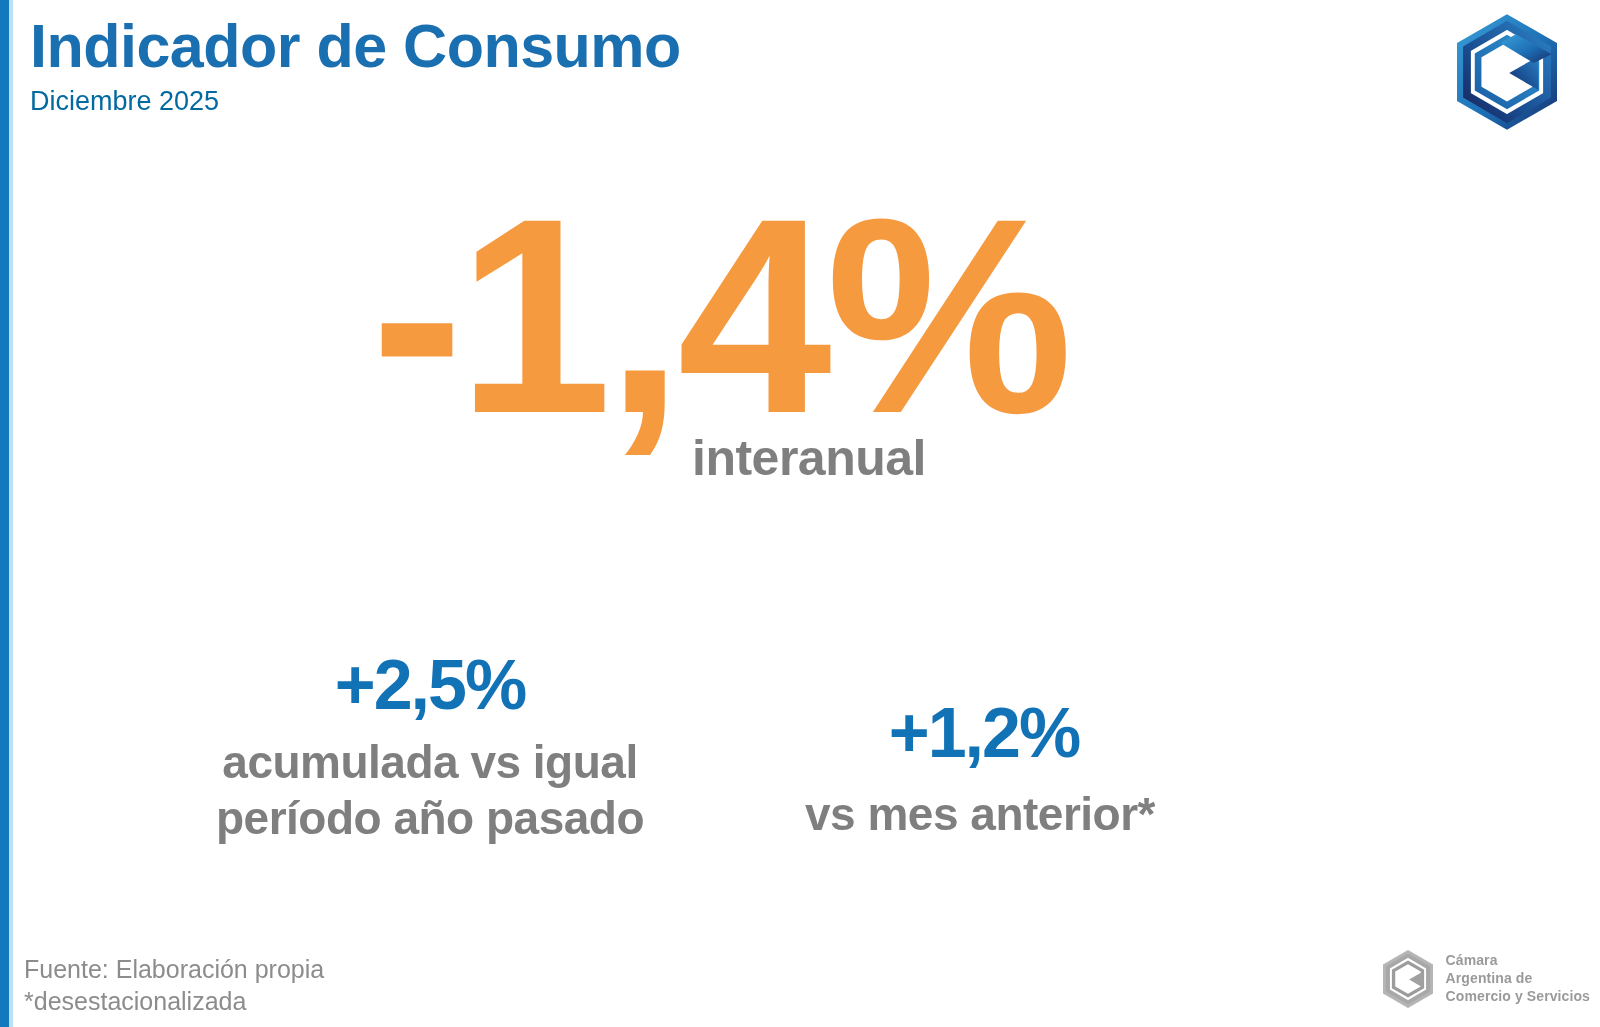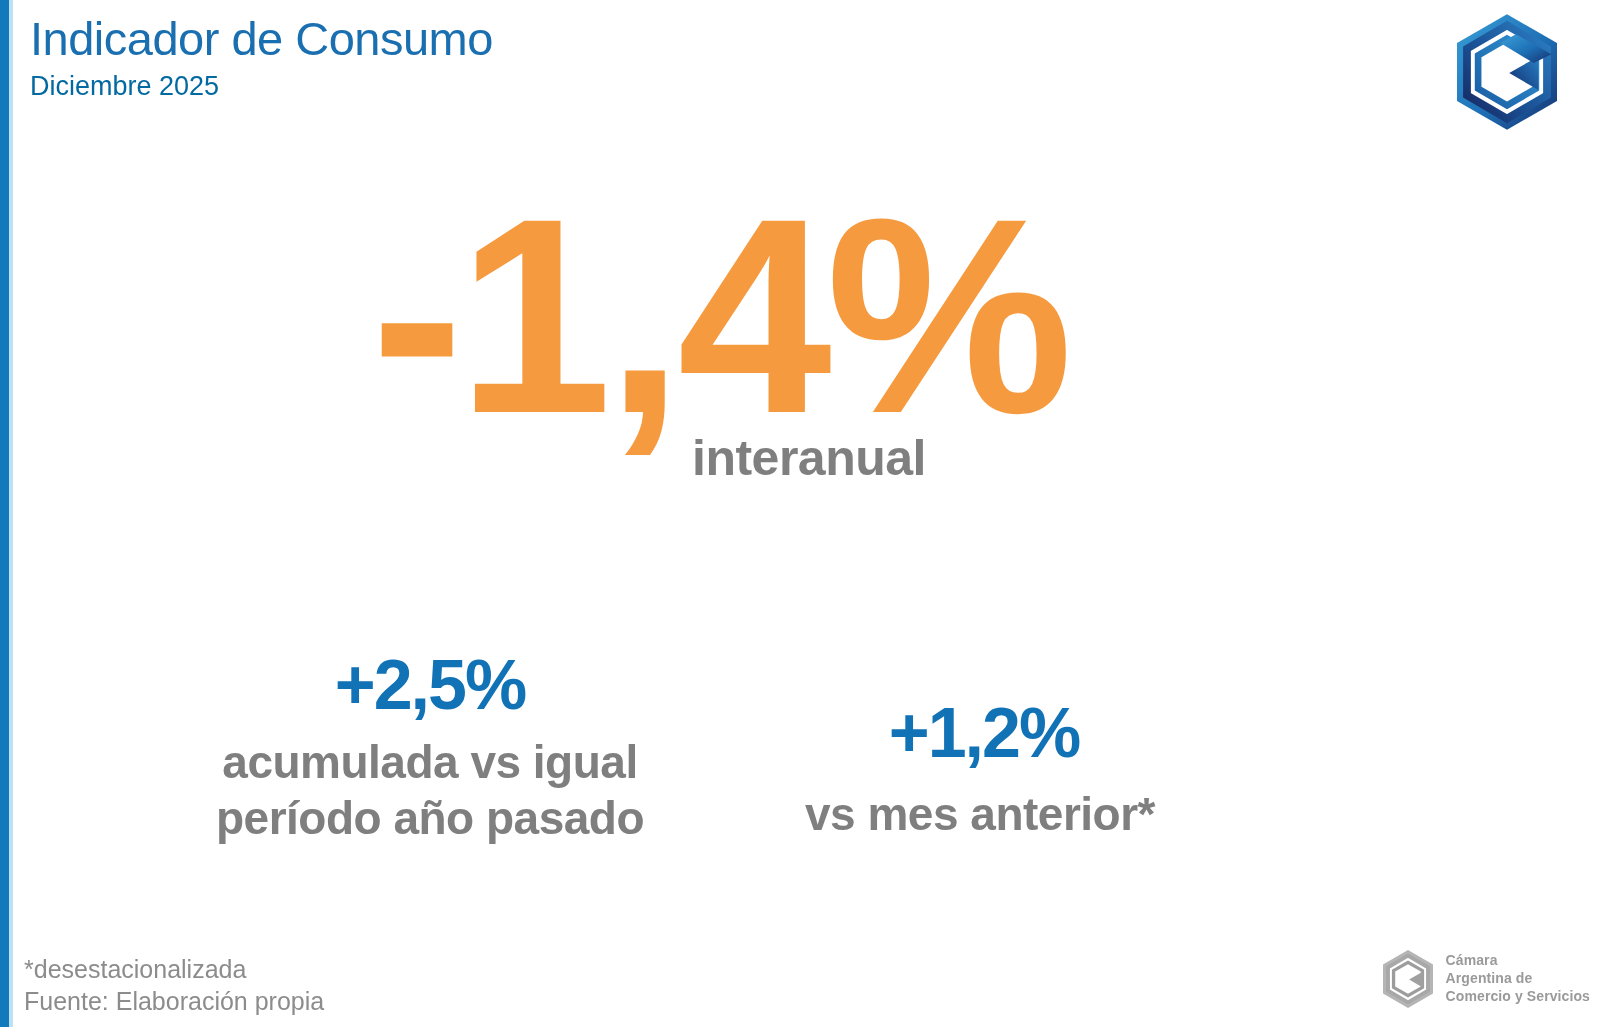--- a/index.html
+++ b/index.html
@@ -39,22 +39,22 @@
     background: #bfe0f2;
   }
 
   
   .header {
     position: absolute;
     left: 30px;
     top: 14px;
   }
   .page-title {
-    font-size: 47px;
-    font-weight: 400;
+    font-size: 61px;
+    font-weight: 700;
     color: #1a6fb0;
     line-height: 1.05;
     letter-spacing: -0.5px;
     white-space: nowrap;
   }
   .page-subtitle {
     margin-top: 8px;
     font-size: 27px;
     font-weight: 400;
     color: #0369a1;
@@ -223,22 +223,22 @@
     </div>
 
     <div class="stat stat-month">
       <span class="stat-value">+1,2%</span>
       <span class="stat-caption">vs mes anterior*</span>
     </div>
 
   </div>
 
   <div class="source">
+    <div>Fuente: Elaboración propia</div>
     <div>*desestacionalizada</div>
-    <div>Fuente: Elaboración propia</div>
   </div>
 
   <div class="brand">
     <div class="brand-mark">
       <svg viewBox="0 0 100 108" xmlns="http://www.w3.org/2000/svg">
         <path d="M50 2 L95 28 L95 80 L50 106 L5 80 L5 28 Z" fill="#b5b5b5"></path>
         <path d="M50 12 L86 33 L86 75 L50 96 L14 75 L14 33 Z" fill="#ffffff"></path>
         <path d="M50 12 L86 33 L86 75 L50 96 L14 75 L14 33 Z" fill="none" stroke="#a8a8a8" stroke-width="7"></path>
         <path d="M50 24 L76 39 L76 69 L50 84 L24 69 L24 39 Z" fill="#ffffff"></path>
         <path d="M50 24 L76 39 L76 69 L50 84 L24 69 L24 39 Z" fill="none" stroke="#9c9c9c" stroke-width="6"></path>

